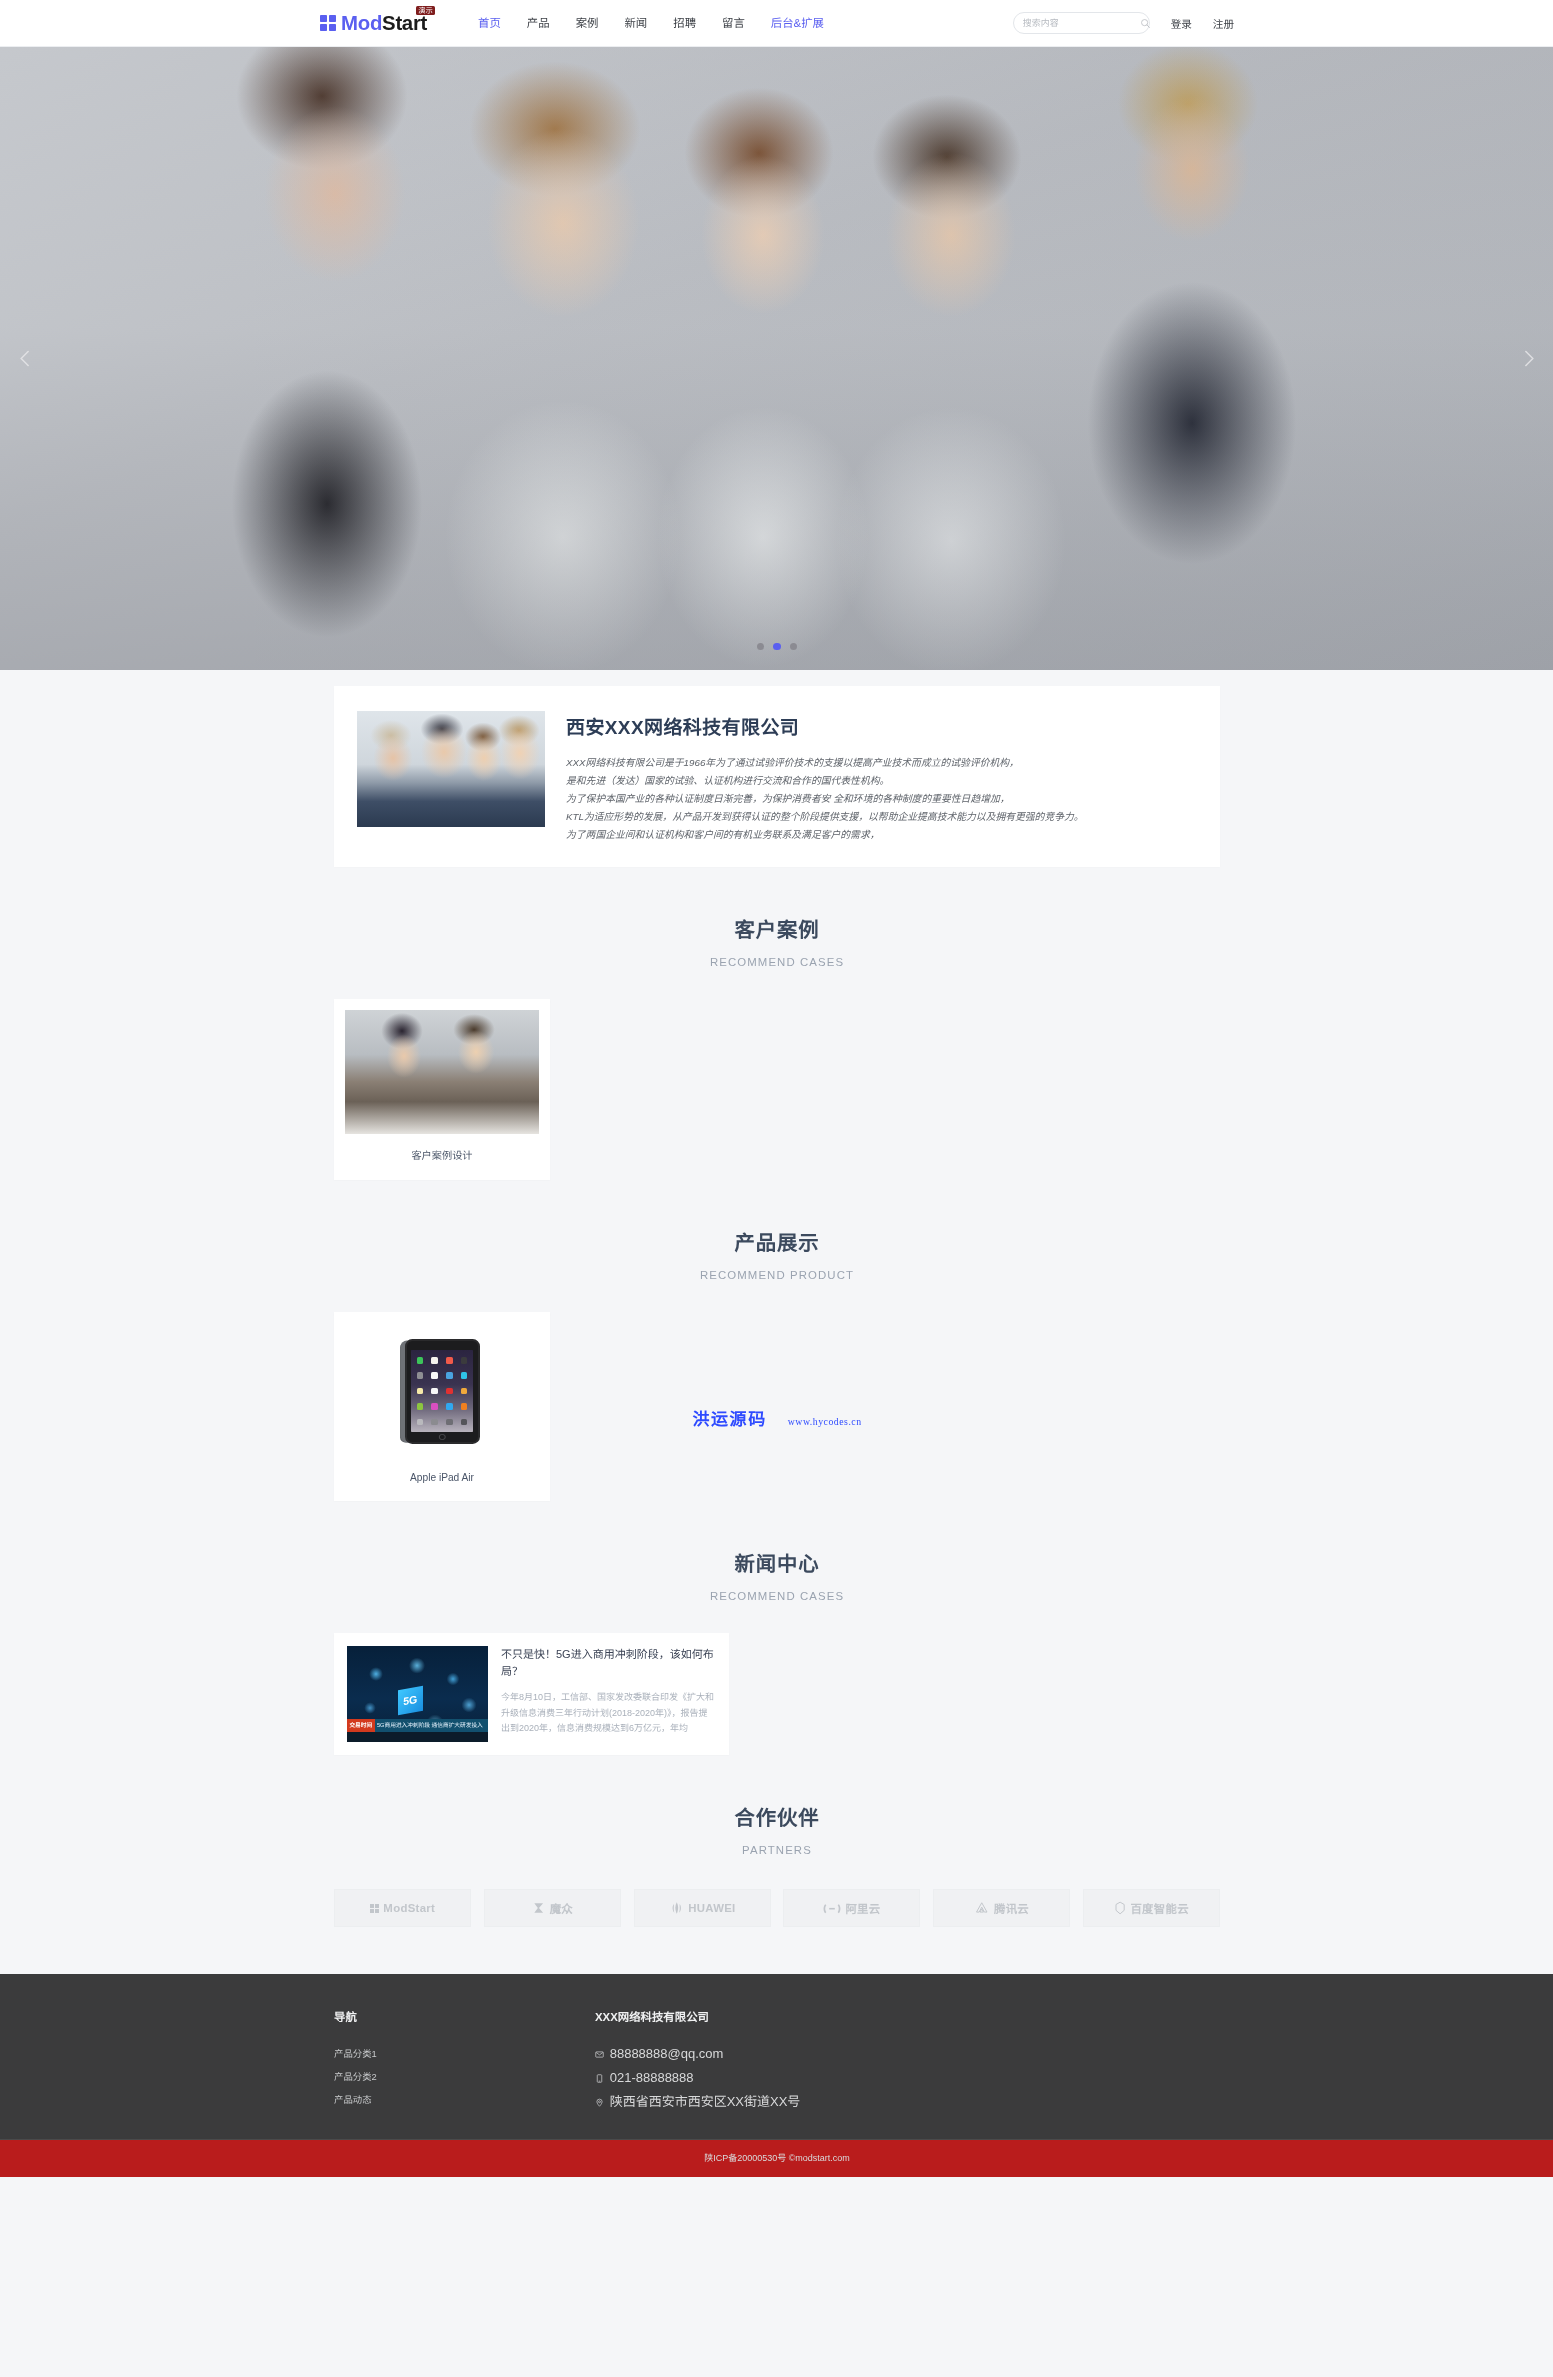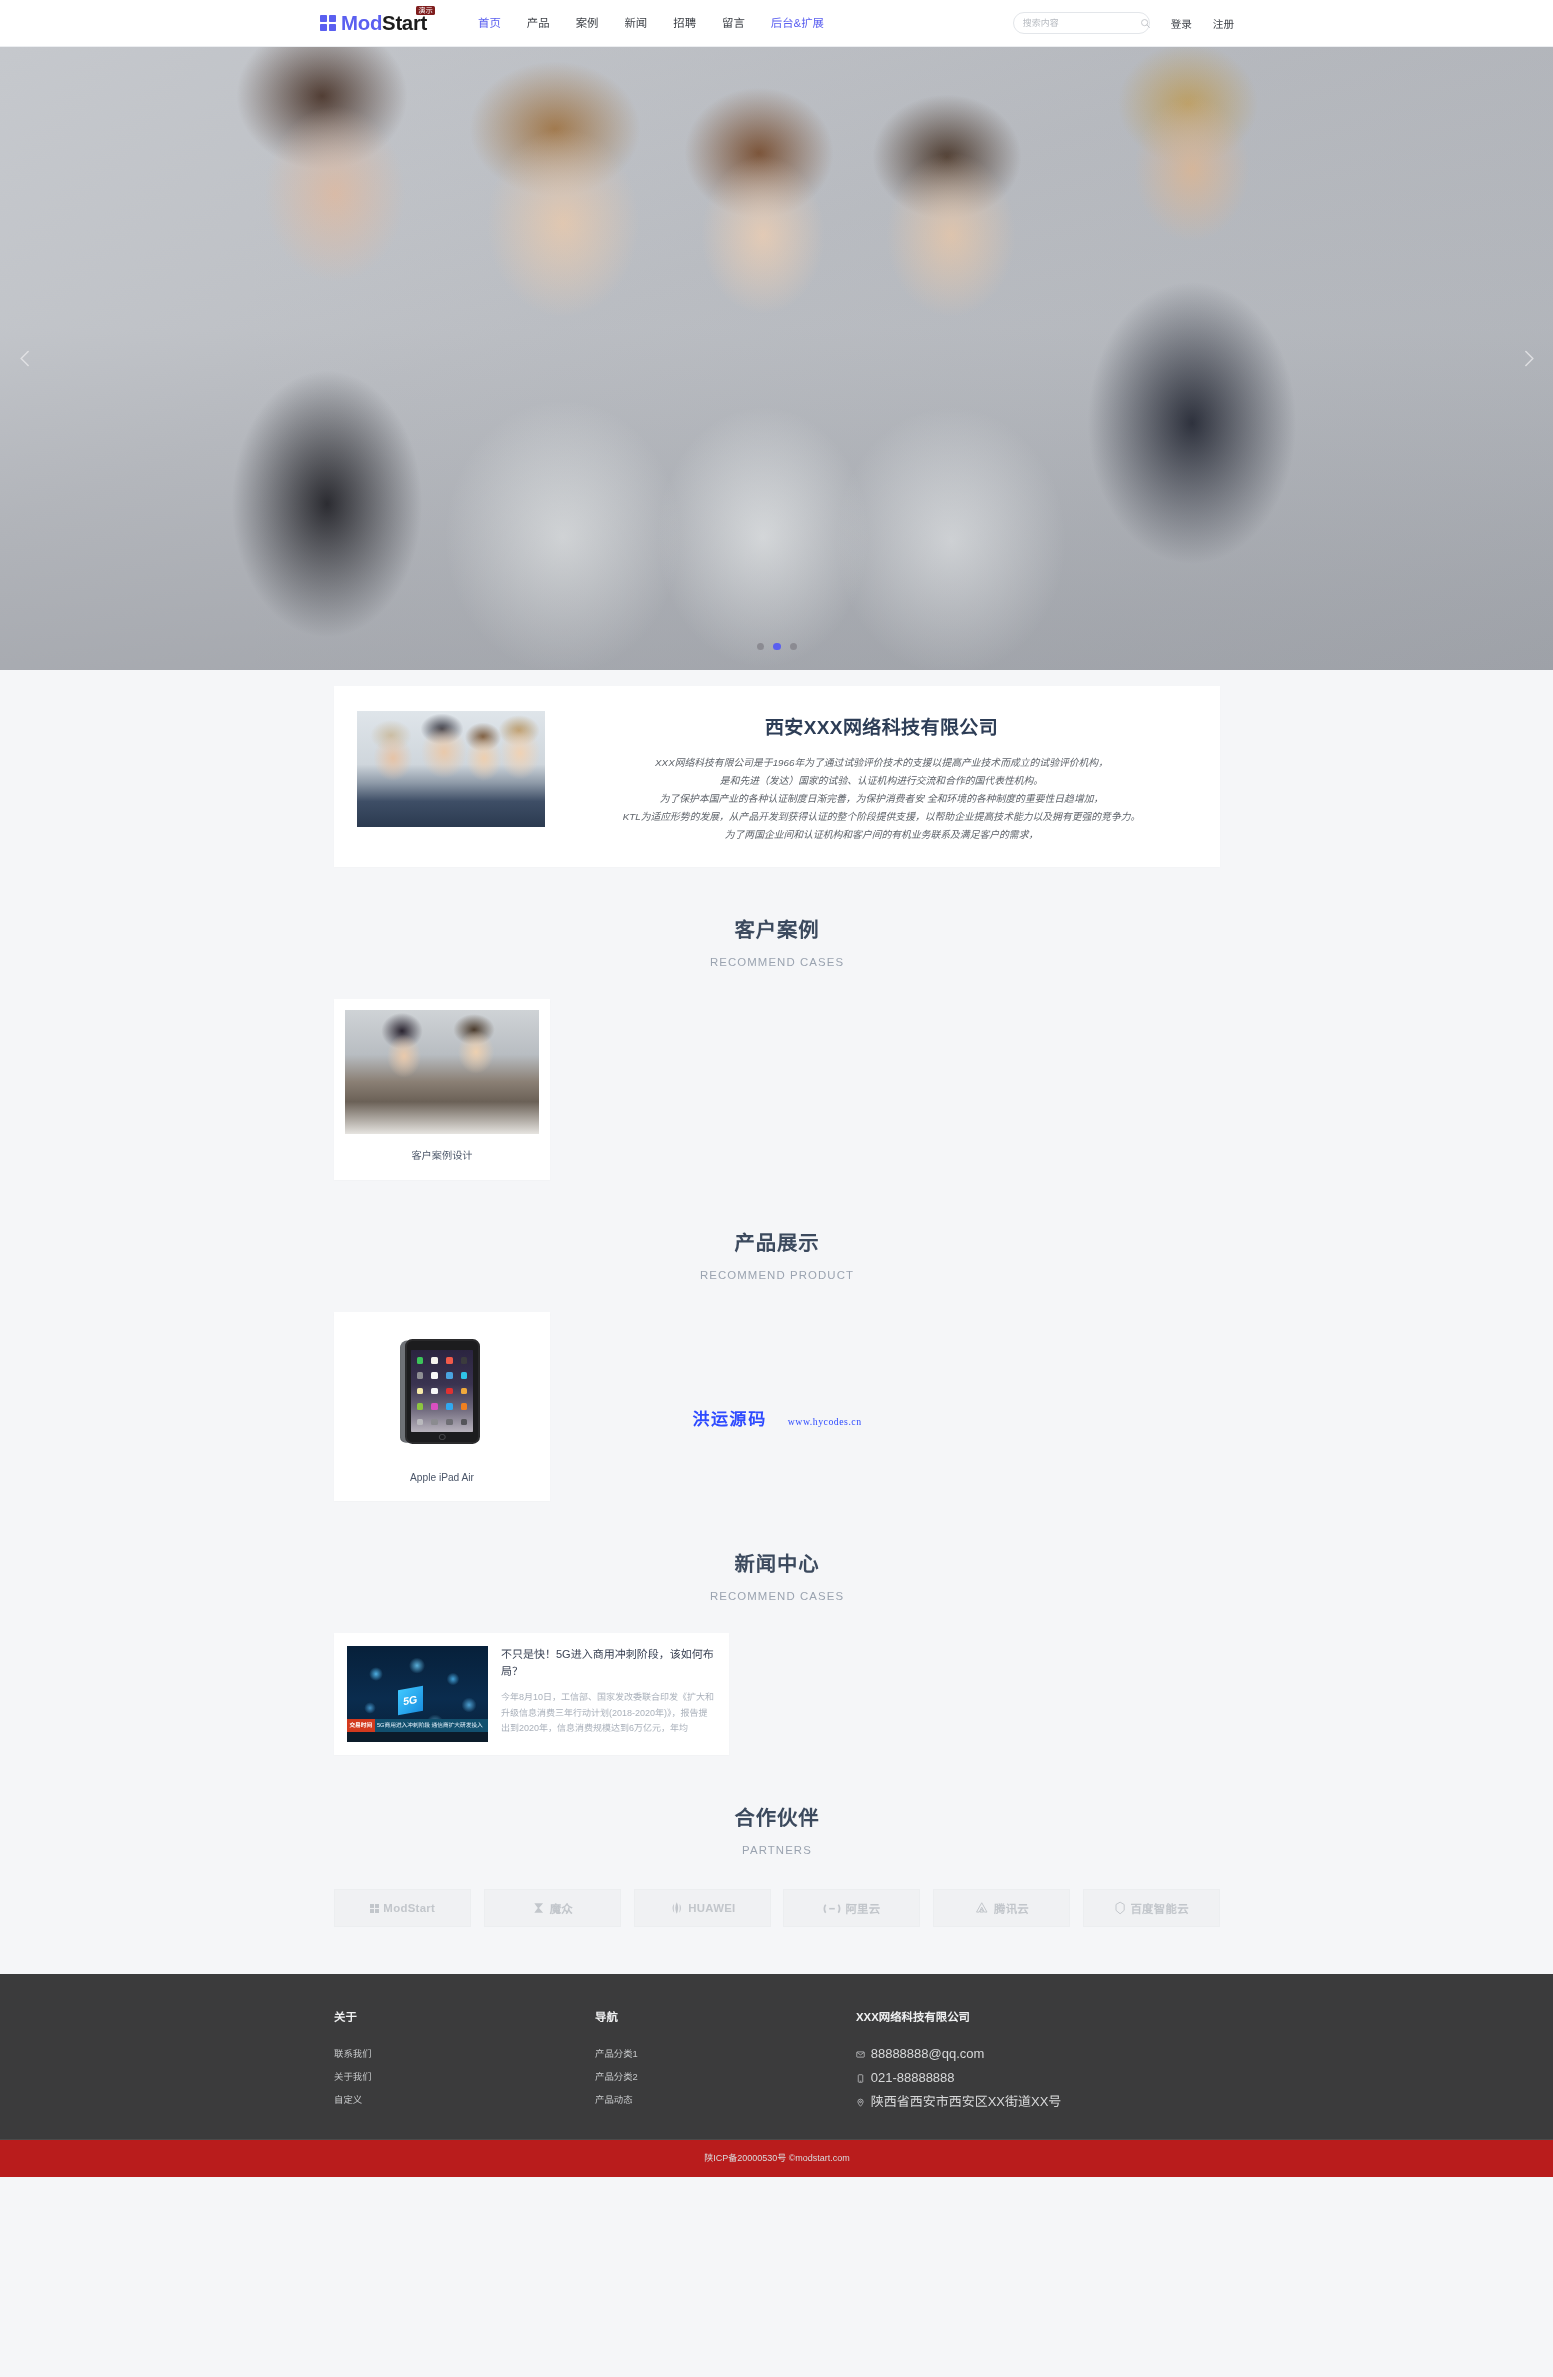--- a/index.html
+++ b/index.html
@@ -179,21 +179,20 @@
   .container { width: 886px; margin: 0 auto; }
 
   
   .intro-wrap { padding-top: 16.3px; }
   .intro-card {
     background: #fff;
     padding: 24.5px 23px 23px 23px;
     display: flex;
     gap: 21px;
     box-shadow: 0 0.8px 1.6px rgba(0,0,0,.02);
-    text-align: center;
   }
   .intro-photo {
     width: 188px; height: 116px; flex: none;
     background:
       radial-gradient(ellipse 28px 33px at 36px 47px, #e6c3a6 0%, rgba(230,195,166,0) 70%),
       radial-gradient(ellipse 28px 21px at 34px 24.5px, #cbbda3 0%, rgba(203,189,163,0) 74%),
       radial-gradient(ellipse 33px 38px at 87px 41px, #e9c9ab 0%, rgba(233,201,171,0) 70%),
       radial-gradient(ellipse 29px 21px at 85px 18px, #3a3a44 0%, rgba(58,58,68,0) 74%),
       radial-gradient(ellipse 26px 33px at 127px 47px, #edcfb0 0%, rgba(237,207,176,0) 70%),
       radial-gradient(ellipse 24.5px 19.6px at 126px 26px, #7a5a3c 0%, rgba(122,90,60,0) 74%),
@@ -651,26 +650,20 @@
         </svg>
         <span>百度智能云</span>
       </div>
 
     </div>
   </div>
 
   <div class="footer">
     <div class="footer-inner">
 
-      <div class="fcol">
-        <h4>关于</h4>
-        <a href="#">联系我们</a>
-        <a href="#">关于我们</a>
-        <a href="#">自定义</a>
-      </div>
 
       <div class="fcol">
         <h4>导航</h4>
         <a href="#">产品分类1</a>
         <a href="#">产品分类2</a>
         <a href="#">产品动态</a>
       </div>
 
       <div class="fcol">
         <h4>XXX网络科技有限公司</h4>

